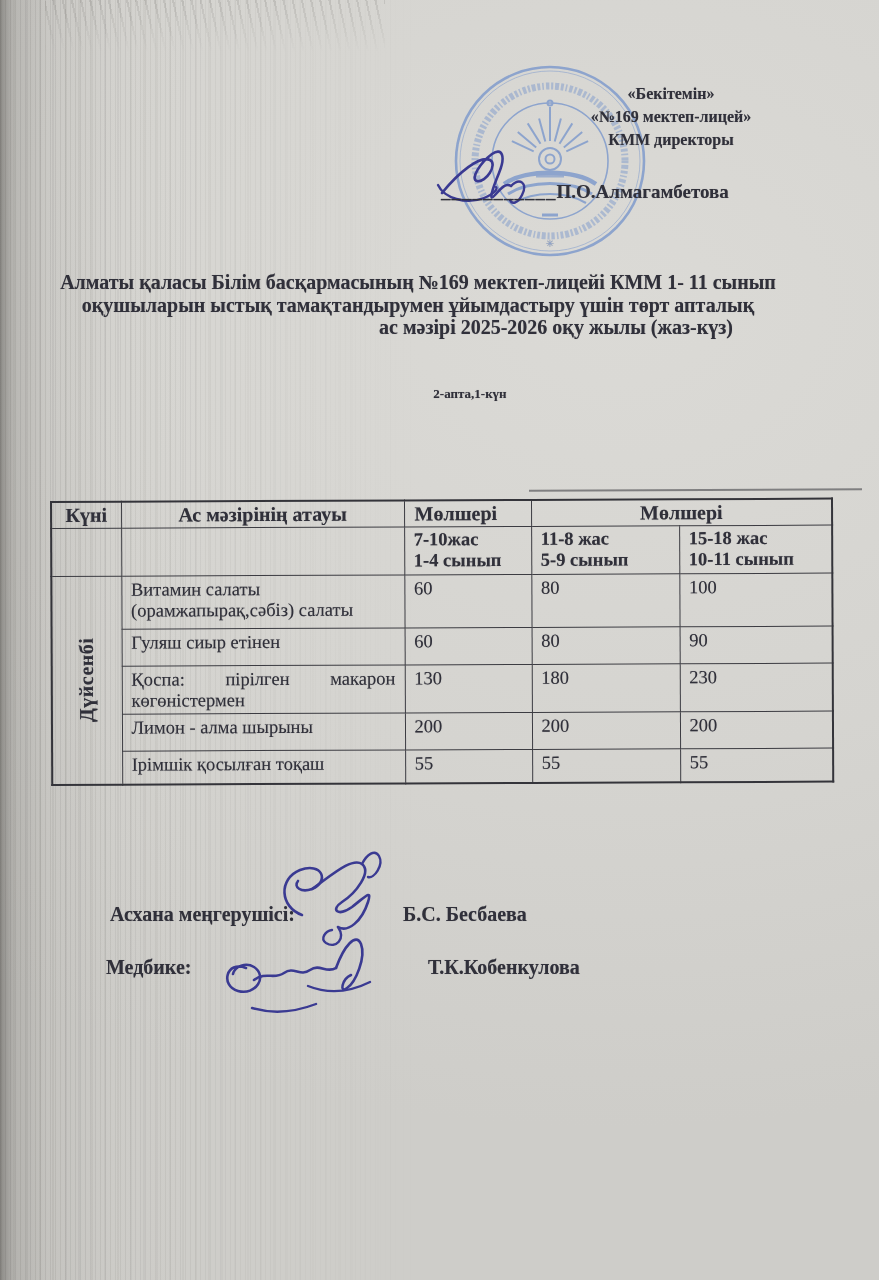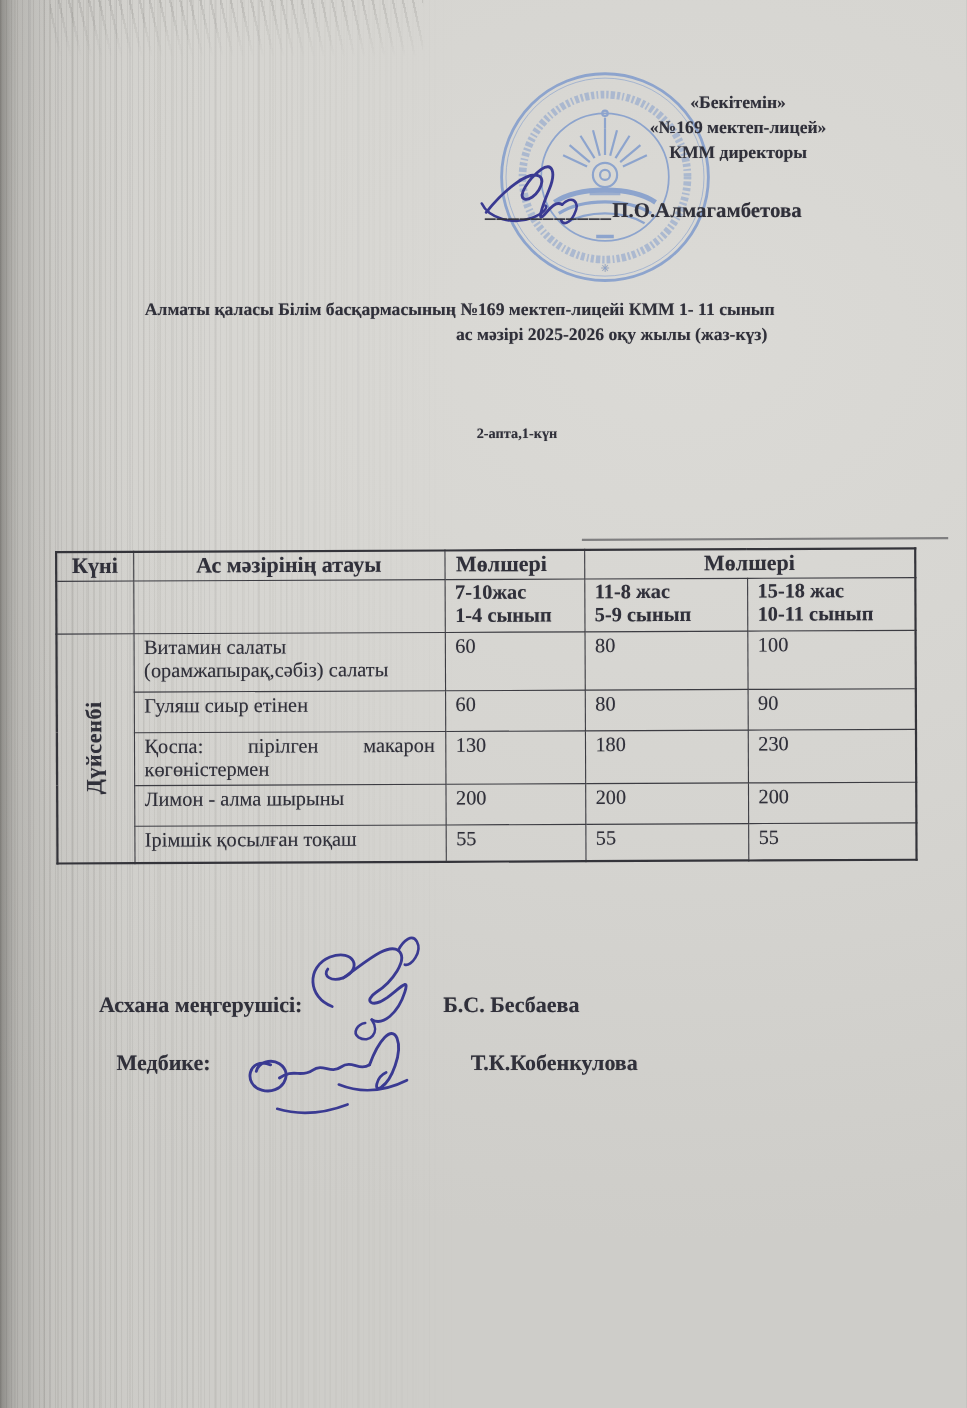--- a/index.html
+++ b/index.html
@@ -37,21 +37,21 @@
   .sig-nurse    { left:208px; top:924px; width:218px; height:102px; color:var(--sigink,#3c3c96); }
 
   
   .approval { position:absolute; left:535px; top:82px; width:272px; text-align:center;
     font-weight:bold; font-size:16px; line-height:23px; }
   .director-line { position:absolute; left:441px; top:181px; font-weight:bold; font-size:19px; white-space:nowrap;text-align:center; }
   .director-line .uline { letter-spacing:1px; }
 
   
   .title { position:absolute; left:10px; top:271px; width:816px; text-align:center;
-    font-weight:bold; font-size:16px; line-height:22.5px; }
+    font-weight:bold; font-size:20px; line-height:22.5px; }
   .title .shift { transform:translateX(138px); }
   .subtitle { position:absolute; left:60px; top:386px; width:820px; text-align:center;
     font-weight:bold; font-size:13px; }
 
   
   .artifact-line { position:absolute; left:529px; top:489px; width:333px; height:2px;
     background:rgba(55,55,60,.55); transform:rotate(-.3deg); }
   table.menu { position:absolute; left:50px; top:501px; width:781px;
     border-collapse:collapse; table-layout:fixed; transform:rotate(-.25deg); transform-origin:0 0;
     font-size:18.5px; }
@@ -70,21 +70,21 @@
   .menu tbody tr:nth-child(4){ height:37px; }
   .menu tbody tr:nth-child(5){ height:34px; }
   .menu td.day-cell { position:relative; padding:0; }
   .menu .day-label { position:absolute; top:50%; left:50%;
     transform:translate(-50%,-50%) rotate(-90deg); transform-origin:center;
     font-weight:bold; font-size:20px; white-space:nowrap; letter-spacing:.5px; }
   .menu td.dish-cell.justify { text-align:justify; }
 
   
   .role, .pname { position:absolute; font-weight:bold; font-size:20px; white-space:nowrap; }
-  .role.r1 { left:90px; top:903px; }
+  .role.r1 { left:110px; top:903px; }
   .pname.n1 { left:403px; top:903px; }
   .role.r2 { left:106px; top:956px; }
   .pname.n2 { left:428px; top:956px; }
 </style>
 </head>
 <body>
 
 <div class="page">
 
   <div class="tex-leftband"></div>
@@ -133,20 +133,21 @@
     <div>«Бекітемін»</div>
     <div>«№169 мектеп-лицей»</div>
     <div>КММ директоры</div>
   </div>
   <div class="director-line">
     <span class="uline">___________</span><span>П.О.Алмагамбетова</span>
   </div>
 
   <div class="title">
     <div>Алматы қаласы  Білім басқармасының №169 мектеп-лицейі КММ 1- 11 сынып</div>
+    <div>оқушыларын  ыстық тамақтандырумен ұйымдастыру үшін  төрт апталық</div>
     <div class="shift">ас мәзірі 2025-2026  оқу жылы (жаз-күз)</div>
   </div>
   <div class="subtitle">2-апта,1-күн</div>
 
   <div class="artifact-line"></div>
 
   <table class="menu">
     <colgroup>
       <col style="width:70px">
         <col style="width:283px">

